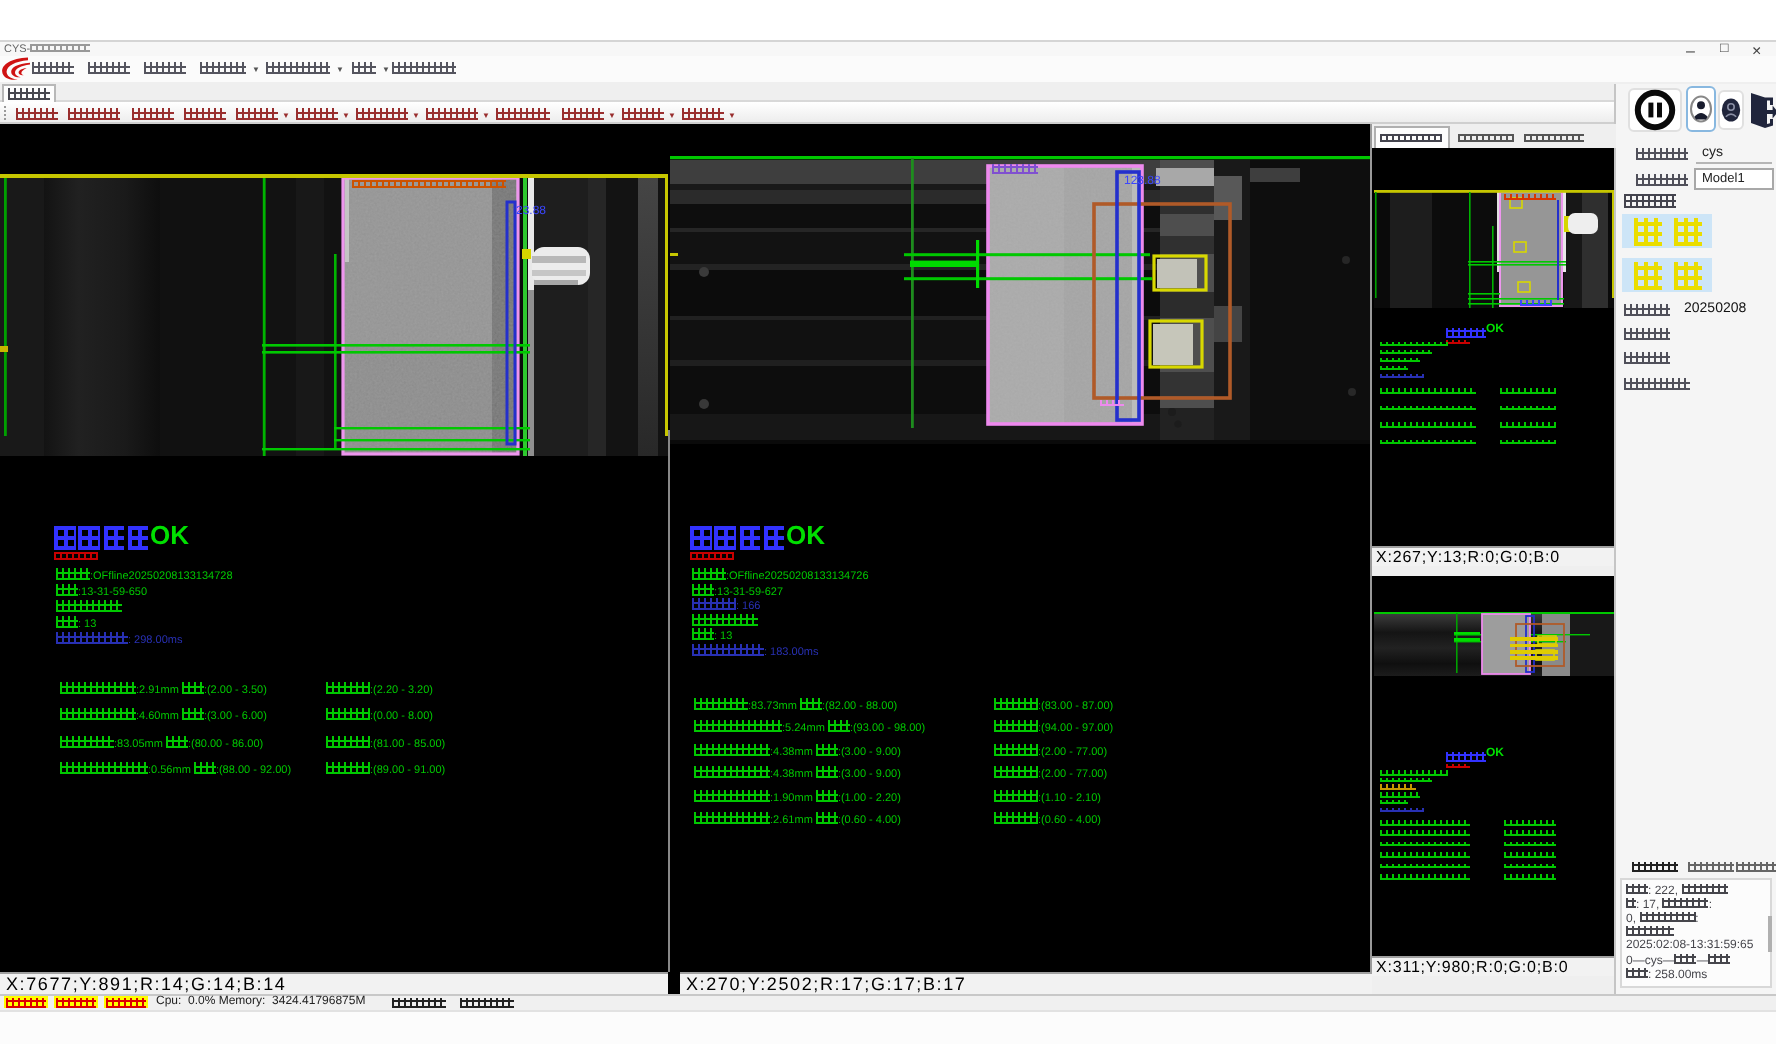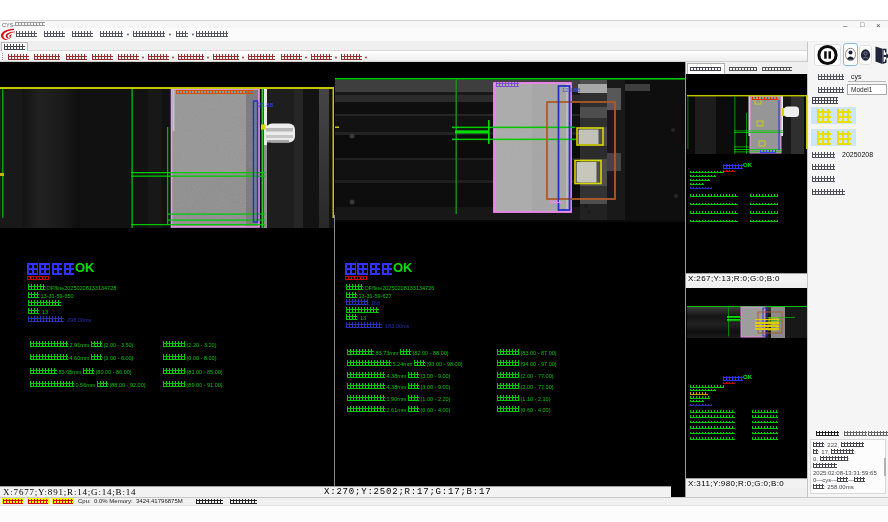--- a/index.html
+++ b/index.html
@@ -198,21 +198,21 @@
 <div class="ab" style="left:28px;top:308px;font-size:5.5px;line-height:6.5px;color:#00c800;white-space:nowrap;font-style:normal"><i class="z" style="width:11px;height:5.5px"></i>: 13</div>
 <div class="ab" style="left:28px;top:316px;font-size:5.5px;line-height:6.5px;color:#2830b4;white-space:nowrap;font-style:normal"><i class="z" style="width:36px;height:5.5px"></i>: 298.00ms</div>
 <div class="ab" style="left:30px;top:341px;font-size:5.5px;line-height:6.5px;color:#00c800;white-space:nowrap;font-style:normal"><i class="z" style="width:38px;height:5.5px"></i>:2.91mm <i class="z" style="width:11px;height:5.5px"></i>:(2.00 - 3.50)</div>
 <div class="ab" style="left:163px;top:341px;font-size:5.5px;line-height:6.5px;color:#00c800;white-space:nowrap;font-style:normal"><i class="z" style="width:22px;height:5.5px"></i>:(2.20 - 3.20)</div>
 <div class="ab" style="left:30px;top:354px;font-size:5.5px;line-height:6.5px;color:#00c800;white-space:nowrap;font-style:normal"><i class="z" style="width:38px;height:5.5px"></i>:4.60mm <i class="z" style="width:11px;height:5.5px"></i>:(3.00 - 6.00)</div>
 <div class="ab" style="left:163px;top:354px;font-size:5.5px;line-height:6.5px;color:#00c800;white-space:nowrap;font-style:normal"><i class="z" style="width:22px;height:5.5px"></i>:(0.00 - 8.00)</div>
 <div class="ab" style="left:30px;top:368px;font-size:5.5px;line-height:6.5px;color:#00c800;white-space:nowrap;font-style:normal"><i class="z" style="width:27px;height:5.5px"></i>:83.05mm <i class="z" style="width:11px;height:5.5px"></i>:(80.00 - 86.00)</div>
 <div class="ab" style="left:163px;top:368px;font-size:5.5px;line-height:6.5px;color:#00c800;white-space:nowrap;font-style:normal"><i class="z" style="width:22px;height:5.5px"></i>:(81.00 - 85.00)</div>
 <div class="ab" style="left:30px;top:381px;font-size:5.5px;line-height:6.5px;color:#00c800;white-space:nowrap;font-style:normal"><i class="z" style="width:44px;height:5.5px"></i>:0.56mm <i class="z" style="width:11px;height:5.5px"></i>:(88.00 - 92.00)</div>
 <div class="ab" style="left:163px;top:381px;font-size:5.5px;line-height:6.5px;color:#00c800;white-space:nowrap;font-style:normal"><i class="z" style="width:22px;height:5.5px"></i>:(89.00 - 91.00)</div>
-<div class="ab sb" style="left:0px;top:486px;width:334px;height:11px;font-family:Liberation Serif, serif;">X:7677;Y:891;R:14;G:14;B:14</div>
+<div class="ab sb" style="left:0px;top:486px;width:334px;height:11px;">X:7677;Y:891;R:14;G:14;B:14</div>
 <div class="ab z2" style="left:345.0px;top:263px;width:10.5px;height:11.5px;color:#3232ff"></div>
 <div class="ab z2" style="left:357.3px;top:263px;width:10.5px;height:11.5px;color:#3232ff"></div>
 <div class="ab z2" style="left:369.6px;top:263px;width:10.5px;height:11.5px;color:#3232ff"></div>
 <div class="ab z2" style="left:381.9px;top:263px;width:10.5px;height:11.5px;color:#3232ff"></div>
 <div class="ab" style="left:393px;top:261px;font-size:13px;line-height:14px;color:#00e000;white-space:nowrap;font-weight:bold">OK</div>
 <div class="ab z" style="left:345px;top:276px;width:22px;height:4px;color:#c80000"></div>
 <div class="ab" style="left:346px;top:284px;font-size:5.5px;line-height:6.5px;color:#00c800;white-space:nowrap;font-style:normal"><i class="z" style="width:17px;height:5.5px"></i>:OFfline20250208133134726</div>
 <div class="ab" style="left:346px;top:292px;font-size:5.5px;line-height:6.5px;color:#00c800;white-space:nowrap;font-style:normal"><i class="z" style="width:11px;height:5.5px"></i>:13-31-59-627</div>
 <div class="ab" style="left:346px;top:299px;font-size:5.5px;line-height:6.5px;color:#2830b4;white-space:nowrap;font-style:normal"><i class="z" style="width:22px;height:5.5px"></i>: 166</div>
 <div class="ab" style="left:346px;top:307px;font-size:5.5px;line-height:6.5px;color:#00c800;white-space:nowrap;font-style:normal"><i class="z" style="width:33px;height:5.5px"></i></div>
@@ -223,21 +223,21 @@
 <div class="ab" style="left:347px;top:360px;font-size:5.5px;line-height:6.5px;color:#00c800;white-space:nowrap;font-style:normal"><i class="z" style="width:44px;height:5.5px"></i>:5.24mm <i class="z" style="width:11px;height:5.5px"></i>:(93.00 - 98.00)</div>
 <div class="ab" style="left:497px;top:360px;font-size:5.5px;line-height:6.5px;color:#00c800;white-space:nowrap;font-style:normal"><i class="z" style="width:22px;height:5.5px"></i>:(94.00 - 97.00)</div>
 <div class="ab" style="left:347px;top:372px;font-size:5.5px;line-height:6.5px;color:#00c800;white-space:nowrap;font-style:normal"><i class="z" style="width:38px;height:5.5px"></i>:4.38mm <i class="z" style="width:11px;height:5.5px"></i>:(3.00 - 9.00)</div>
 <div class="ab" style="left:497px;top:372px;font-size:5.5px;line-height:6.5px;color:#00c800;white-space:nowrap;font-style:normal"><i class="z" style="width:22px;height:5.5px"></i>:(2.00 - 77.00)</div>
 <div class="ab" style="left:347px;top:383px;font-size:5.5px;line-height:6.5px;color:#00c800;white-space:nowrap;font-style:normal"><i class="z" style="width:38px;height:5.5px"></i>:4.38mm <i class="z" style="width:11px;height:5.5px"></i>:(3.00 - 9.00)</div>
 <div class="ab" style="left:497px;top:383px;font-size:5.5px;line-height:6.5px;color:#00c800;white-space:nowrap;font-style:normal"><i class="z" style="width:22px;height:5.5px"></i>:(2.00 - 77.00)</div>
 <div class="ab" style="left:347px;top:395px;font-size:5.5px;line-height:6.5px;color:#00c800;white-space:nowrap;font-style:normal"><i class="z" style="width:38px;height:5.5px"></i>:1.90mm <i class="z" style="width:11px;height:5.5px"></i>:(1.00 - 2.20)</div>
 <div class="ab" style="left:497px;top:395px;font-size:5.5px;line-height:6.5px;color:#00c800;white-space:nowrap;font-style:normal"><i class="z" style="width:22px;height:5.5px"></i>:(1.10 - 2.10)</div>
 <div class="ab" style="left:347px;top:406px;font-size:5.5px;line-height:6.5px;color:#00c800;white-space:nowrap;font-style:normal"><i class="z" style="width:38px;height:5.5px"></i>:2.61mm <i class="z" style="width:11px;height:5.5px"></i>:(0.60 - 4.00)</div>
 <div class="ab" style="left:497px;top:406px;font-size:5.5px;line-height:6.5px;color:#00c800;white-space:nowrap;font-style:normal"><i class="z" style="width:22px;height:5.5px"></i>:(0.60 - 4.00)</div>
-<div class="ab sb" style="left:321px;top:486px;width:350px;height:11px;font-family:Liberation Mono, monospace;">X:270;Y:2502;R:17;G:17;B:17</div>
+<div class="ab sb" style="left:340px;top:486px;width:350px;height:11px;">X:270;Y:2502;R:17;G:17;B:17</div>
 <div class="ab" style="left:686px;top:62px;width:122px;height:12px;background:#efefef"></div>
 <div class="ab" style="left:687px;top:63px;width:38px;height:11px;background:#fdfdfd;border:1px solid #b0b0b0;border-bottom:none"></div>
 <div class="ab z" style="left:690px;top:66.5px;width:31px;height:4.5px;color:#44444e"></div>
 <div class="ab z" style="left:729px;top:66.5px;width:28px;height:4.5px;color:#555"></div>
 <div class="ab z" style="left:762px;top:66.5px;width:30px;height:4.5px;color:#555"></div>
 <div class="ab" style="left:686px;top:74px;width:121px;height:199px;background:#000"></div>
 <svg class="ab" style="left:687px;top:95px" width="120" height="59" viewBox="0 0 120 59">
 <rect width="120" height="59" fill="#0a0a0a"></rect>
 <rect x="8" y="1" width="21" height="58" fill="#1d1d1d"></rect>
 <rect x="29" y="1" width="34" height="58" fill="#0c0c0c"></rect>

